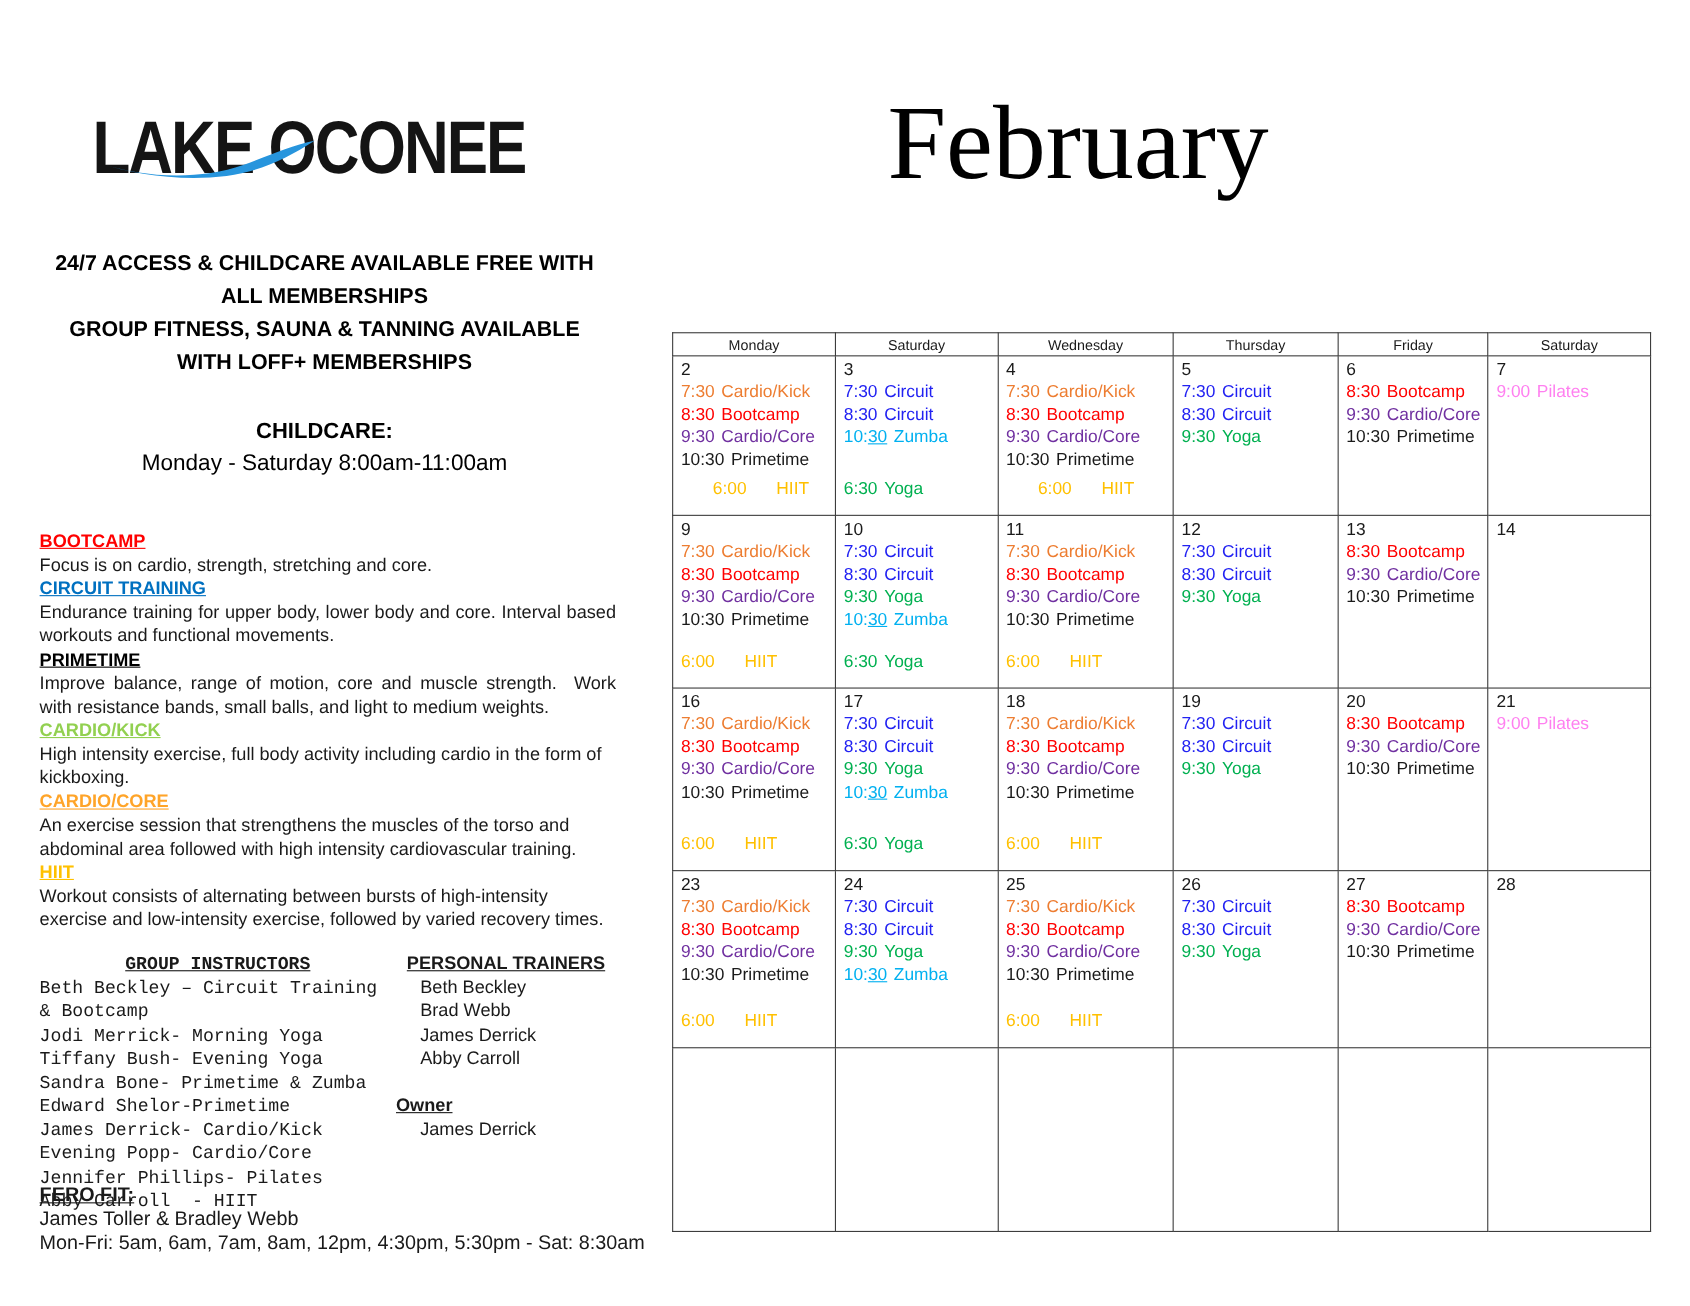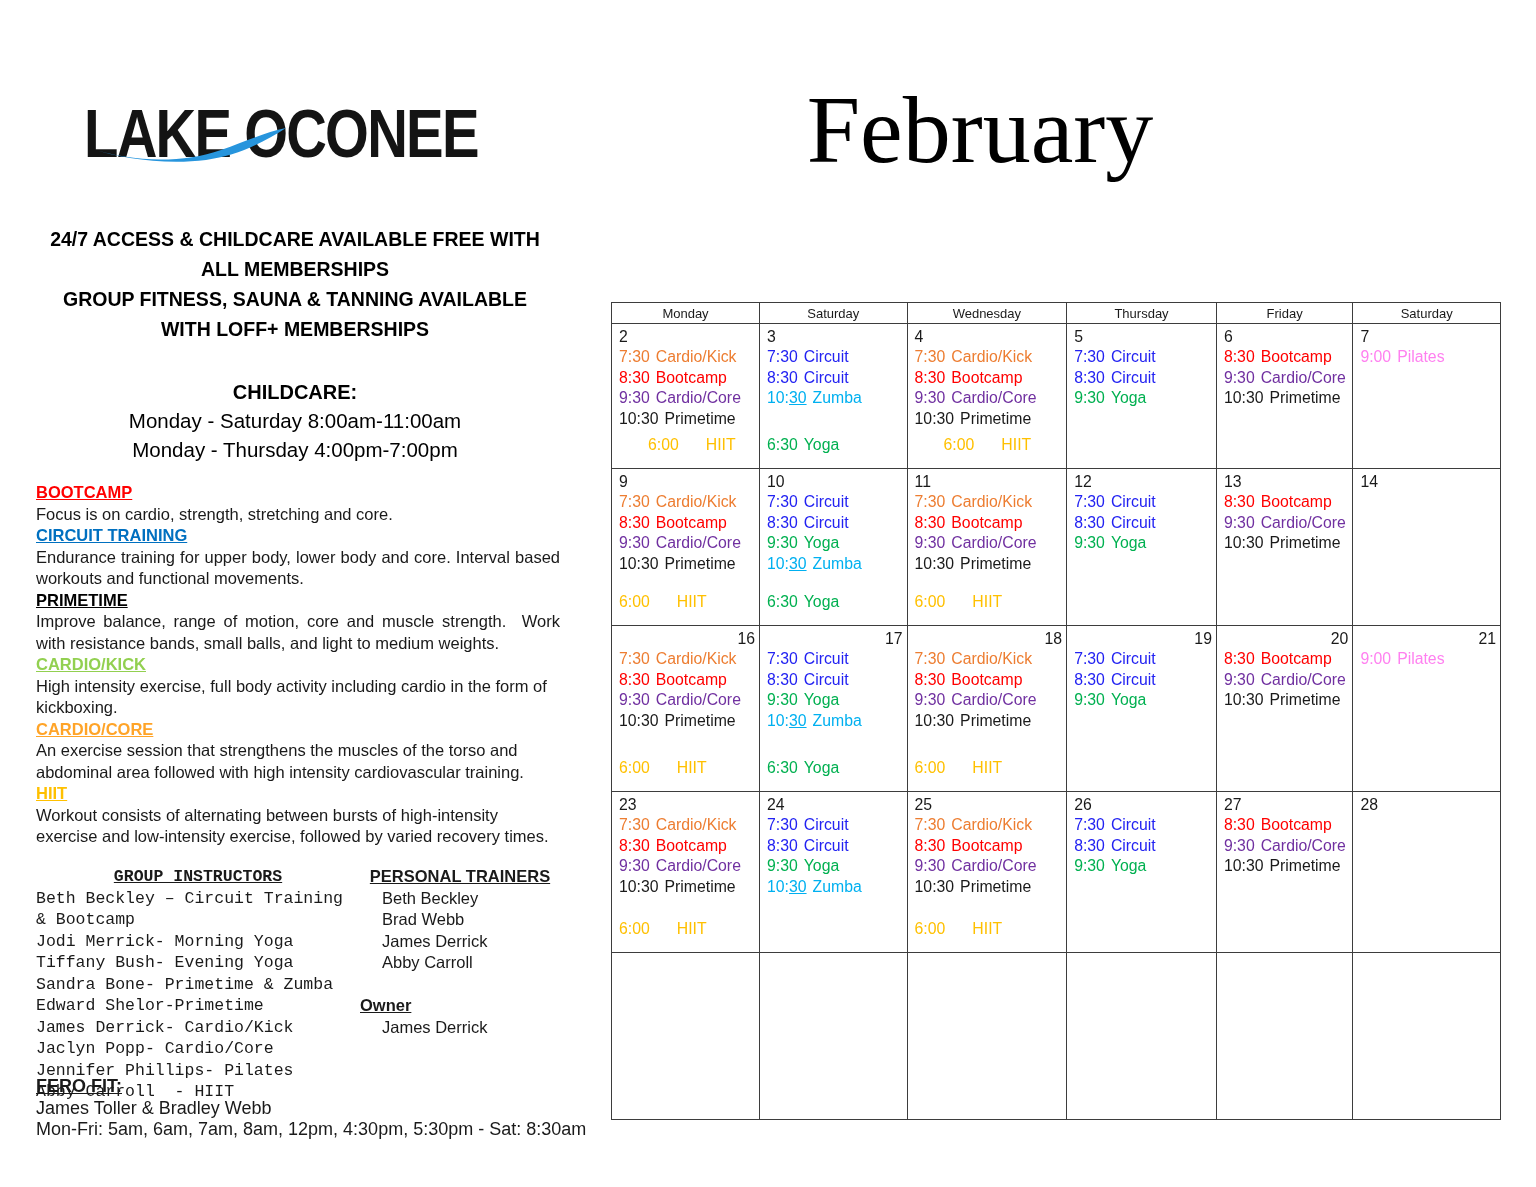--- a/index.html
+++ b/index.html
@@ -45,21 +45,21 @@
   .ferofit{position:absolute;left:36px;top:1076px;width:560px;font-size:18px;line-height:21.5px;color:#1a1a1a;}
   .fero-h{font-weight:bold;text-decoration:underline;}
   
   .calendar{position:absolute;left:611px;top:302px;width:890px;height:817px;}
   table.cal-table{border-collapse:collapse;table-layout:fixed;width:100%;height:100%;}
   .cal-table th,.cal-table td{border:1.5px solid #3d3d3d;padding:0;}
   .cal-table th{font-size:13px;font-weight:normal;vertical-align:middle;color:#1a1a1a;}
   .cal-table thead tr{height:21px;}
   .cal-table tbody tr:nth-child(1){height:145px;}
   .cal-table tbody tr:nth-child(2){height:157px;}
-  .cal-table tbody tr:nth-child(3){height:166px;text-align:right;}
+  .cal-table tbody tr:nth-child(3){height:166px;}
   .cal-table tbody tr:nth-child(4){height:161px;}
   .cal-table tbody tr:nth-child(5){height:167px;}
   .cal-table td{vertical-align:top;}
   .cell{display:flex;flex-direction:column;height:100%;box-sizing:border-box;
     padding:3px 4px 13px 7px;font-size:15.8px;line-height:20.4px;}
   .date{color:#1a1a1a;}
   .ev{display:flex;white-space:nowrap;}
   .ev .t{margin-right:6px;}
   .ev.wide .t{margin-right:27px;}
   .ev.indent{margin-left:29px;}
@@ -81,21 +81,20 @@
 <div class="intro">
   <div>24/7 ACCESS &amp; CHILDCARE AVAILABLE FREE WITH</div>
   <div>ALL MEMBERSHIPS</div>
   <div>GROUP FITNESS, SAUNA &amp; TANNING AVAILABLE</div>
   <div>WITH LOFF+ MEMBERSHIPS</div>
 </div>
 
 <div class="childcare">
   <div class="childcare-h">CHILDCARE:</div>
   <div class="childcare-l">Monday - Saturday 8:00am-11:00am</div>
-  <div class="childcare-l">Monday - Thursday 4:00pm-7:00pm</div>
 </div>
 
 <div class="classes">
     <div class="class-name" style="color: rgb(255, 0, 0);">BOOTCAMP</div>
     <div class="class-desc">Focus is on cardio, strength, stretching and core.</div>
     <div class="class-name" style="color: rgb(0, 112, 192);">CIRCUIT TRAINING</div>
     <div class="class-desc justify">Endurance training for upper body, lower body and core. Interval based workouts and functional movements.</div>
     <div class="class-name" style="color: rgb(0, 0, 0);">PRIMETIME</div>
     <div class="class-desc justify">Improve balance, range of motion, core and muscle strength.  Work with resistance bands, small balls, and light to medium weights.</div>
     <div class="class-name" style="color: rgb(146, 208, 80);">CARDIO/KICK</div>
@@ -109,21 +108,21 @@
 <div class="instructors">
   <div class="ins-left">
     <div class="ins-h">GROUP INSTRUCTORS</div>
     <div>
         <div class="ins-item">Beth Beckley – Circuit Training &amp; Bootcamp</div>
         <div class="ins-item">Jodi Merrick- Morning Yoga</div>
         <div class="ins-item">Tiffany Bush- Evening Yoga</div>
         <div class="ins-item">Sandra Bone- Primetime &amp; Zumba</div>
         <div class="ins-item">Edward Shelor-Primetime</div>
         <div class="ins-item">James Derrick- Cardio/Kick</div>
-        <div class="ins-item">Jaclyn Popp- Cardio/Core</div>
+        <div class="ins-item">Evening Popp- Cardio/Core</div>
         <div class="ins-item">Jennifer Phillips- Pilates</div>
         <div class="ins-item">Abby Carroll  - HIIT</div>
       </div>
   </div>
   <div class="ins-right">
     <div class="ins-h">PERSONAL TRAINERS</div>
     <div>
         <div class="ins-item">Beth Beckley</div>
         <div class="ins-item">Brad Webb</div>
         <div class="ins-item">James Derrick</div>

